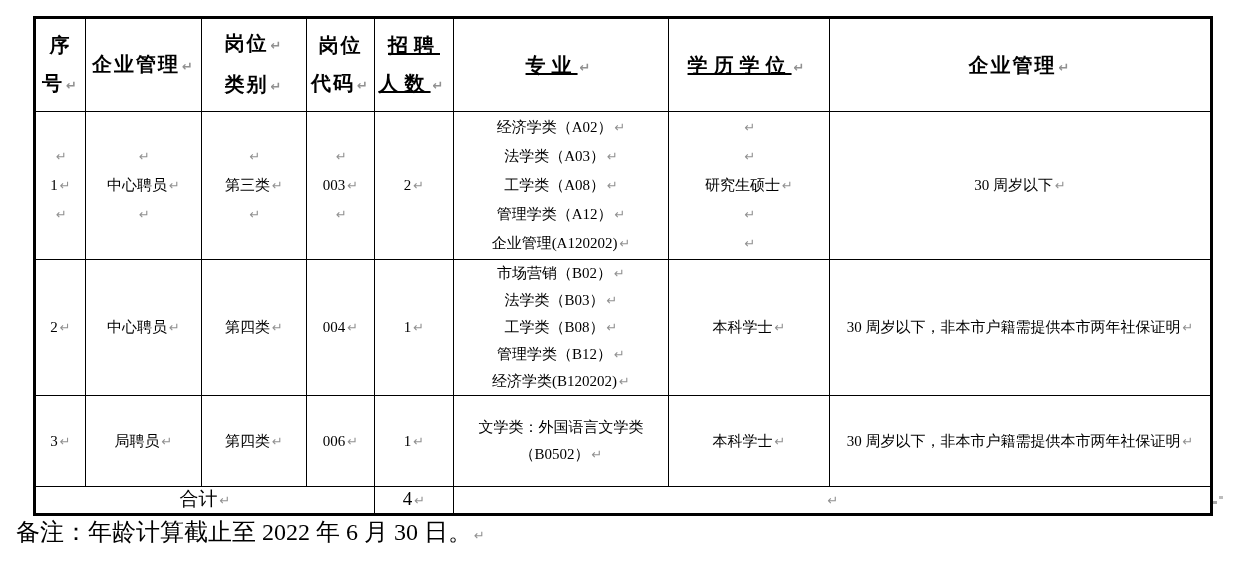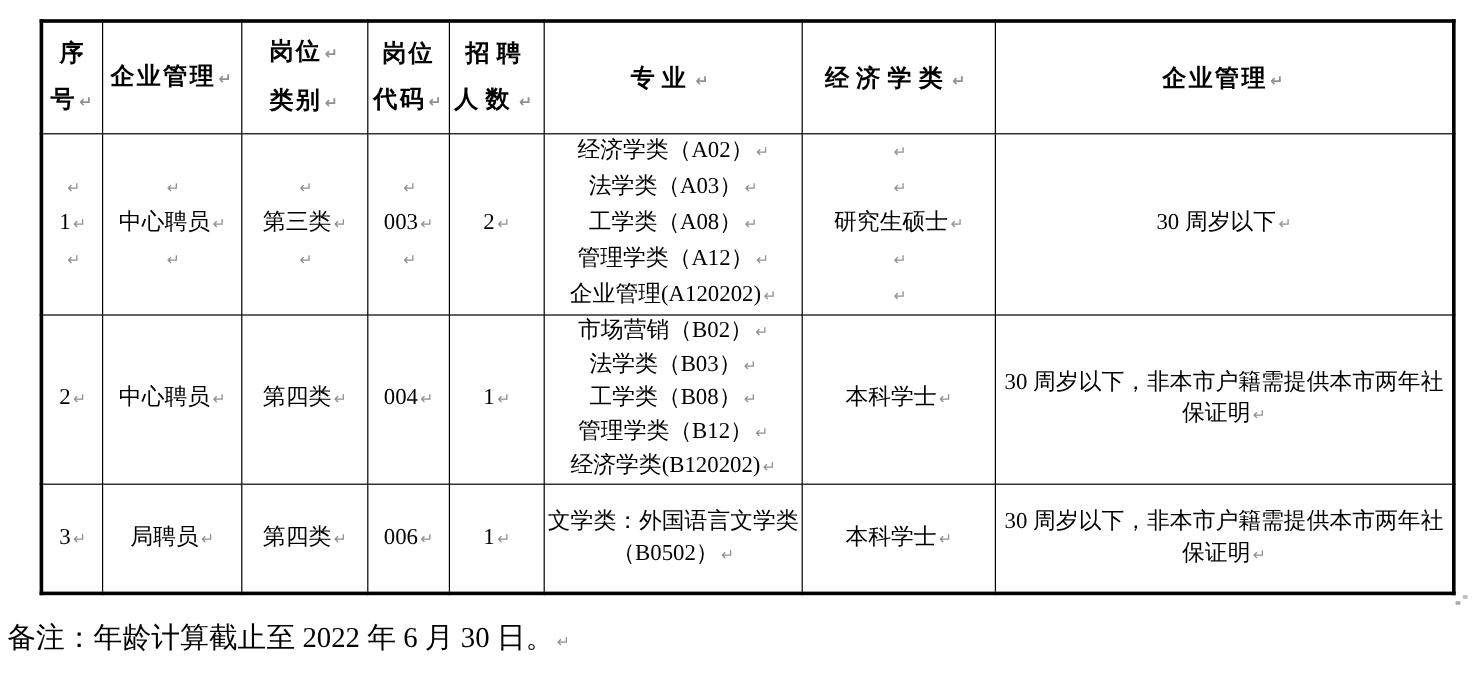--- a/index.html
+++ b/index.html
@@ -11,37 +11,37 @@
   table.doc{
     position:absolute; left:33px; top:16px;
     border-collapse:collapse; table-layout:fixed;
     border:3px solid #000; background:#fff;
   }
   td,th{ border:1px solid #000; vertical-align:middle; text-align:center; overflow:hidden; padding:0 2px; }
   th{
     font-family:"Liberation Sans","DejaVu Sans",sans-serif;
     font-weight:700; font-size:20px; letter-spacing:2px; color:#000;
   }
-  th.sp{ letter-spacing:6px; }
+  th.sp{ letter-spacing:6px;text-decoration:underline; }
   .hln{ line-height:38px; }
-  td{ font-size:19px; }
+  td{ font-size:15px; }
   .ln{ line-height:27px; }
   tr.r1 .ln{ line-height:28px; }
   tr.r2 .ln{ line-height:26px; }
   tr.r3 .ln{ line-height:27px; }
   tr.hrow{ height:94px; }
   tr.r1{ height:148px; }
   tr.r2{ height:131px; }
   tr.r3{ height:91px; }
   tr.trow{ height:28px; }
   tr.trow td{ font-size:19px; line-height:24px; }
   .pm{ display:inline-block; font-family:"DejaVu Sans",sans-serif; font-size:13px; color:#919191; margin-left:2px; vertical-align:baseline; }
   .pm::after{ content:"\21B5"; }
   .note{
-    position:absolute; left:6px; top:514px; font-size:24px; line-height:36px;
+    position:absolute; left:16px; top:514px; font-size:24px; line-height:36px;
     font-family:"Liberation Serif","DejaVu Serif",serif; color:#000; white-space:nowrap;
   }
   .artifact{
     position:absolute; left:1213px; top:501px; width:4px; height:3px;
     background:#a9a9a9; box-shadow:6px -5px 0 0 #bdbdbd;
   }
 </style>
 </head>
 <body>
 
@@ -77,21 +77,21 @@
         <div class="hln"><span>代码</span><span class="pm"></span></div>
       </th>
       <th class="sp">
         <div class="hln"><span>招聘</span></div>
         <div class="hln"><span>人数</span><span class="pm"></span></div>
       </th>
       <th class="sp">
         <span>专业</span><span class="pm"></span>
       </th>
       <th class="sp">
-        <span>经济学类</span><span class="pm"></span>
+        <span>学历学位</span><span class="pm"></span>
       </th>
       <th>
         <span>企业管理</span><span class="pm"></span>
       </th>
     </tr>
 
     <tr class="r1">
       <td>
         <div class="ln"><span class="pm"></span></div>
         <div class="ln"><span>1</span><span class="pm"></span></div>
@@ -185,20 +185,31 @@
         <div class="ln"><span>文学类：外国语言文学类（B0502）</span><span class="pm"></span></div>
       </td>
       <td>
         <div class="ln"><span>本科学士</span><span class="pm"></span></div>
       </td>
       <td>
         <div class="ln"><span>30 周岁以下，非本市户籍需提供本市两年社保证明</span><span class="pm"></span></div>
       </td>
     </tr>
 
+    <tr class="trow">
+      <td colspan="4">
+        <span>合计</span><span class="pm"></span>
+      </td>
+      <td>
+        <span>4</span><span class="pm"></span>
+      </td>
+      <td colspan="3">
+        <span class="pm"></span>
+      </td>
+    </tr>
   </tbody>
     </table>
 
   <div class="note">
     <span>备注：年龄计算截止至 2022 年 6 月 30 日。</span><span class="pm"></span>
   </div>
 
   <div class="artifact"></div>
 </div>
 

